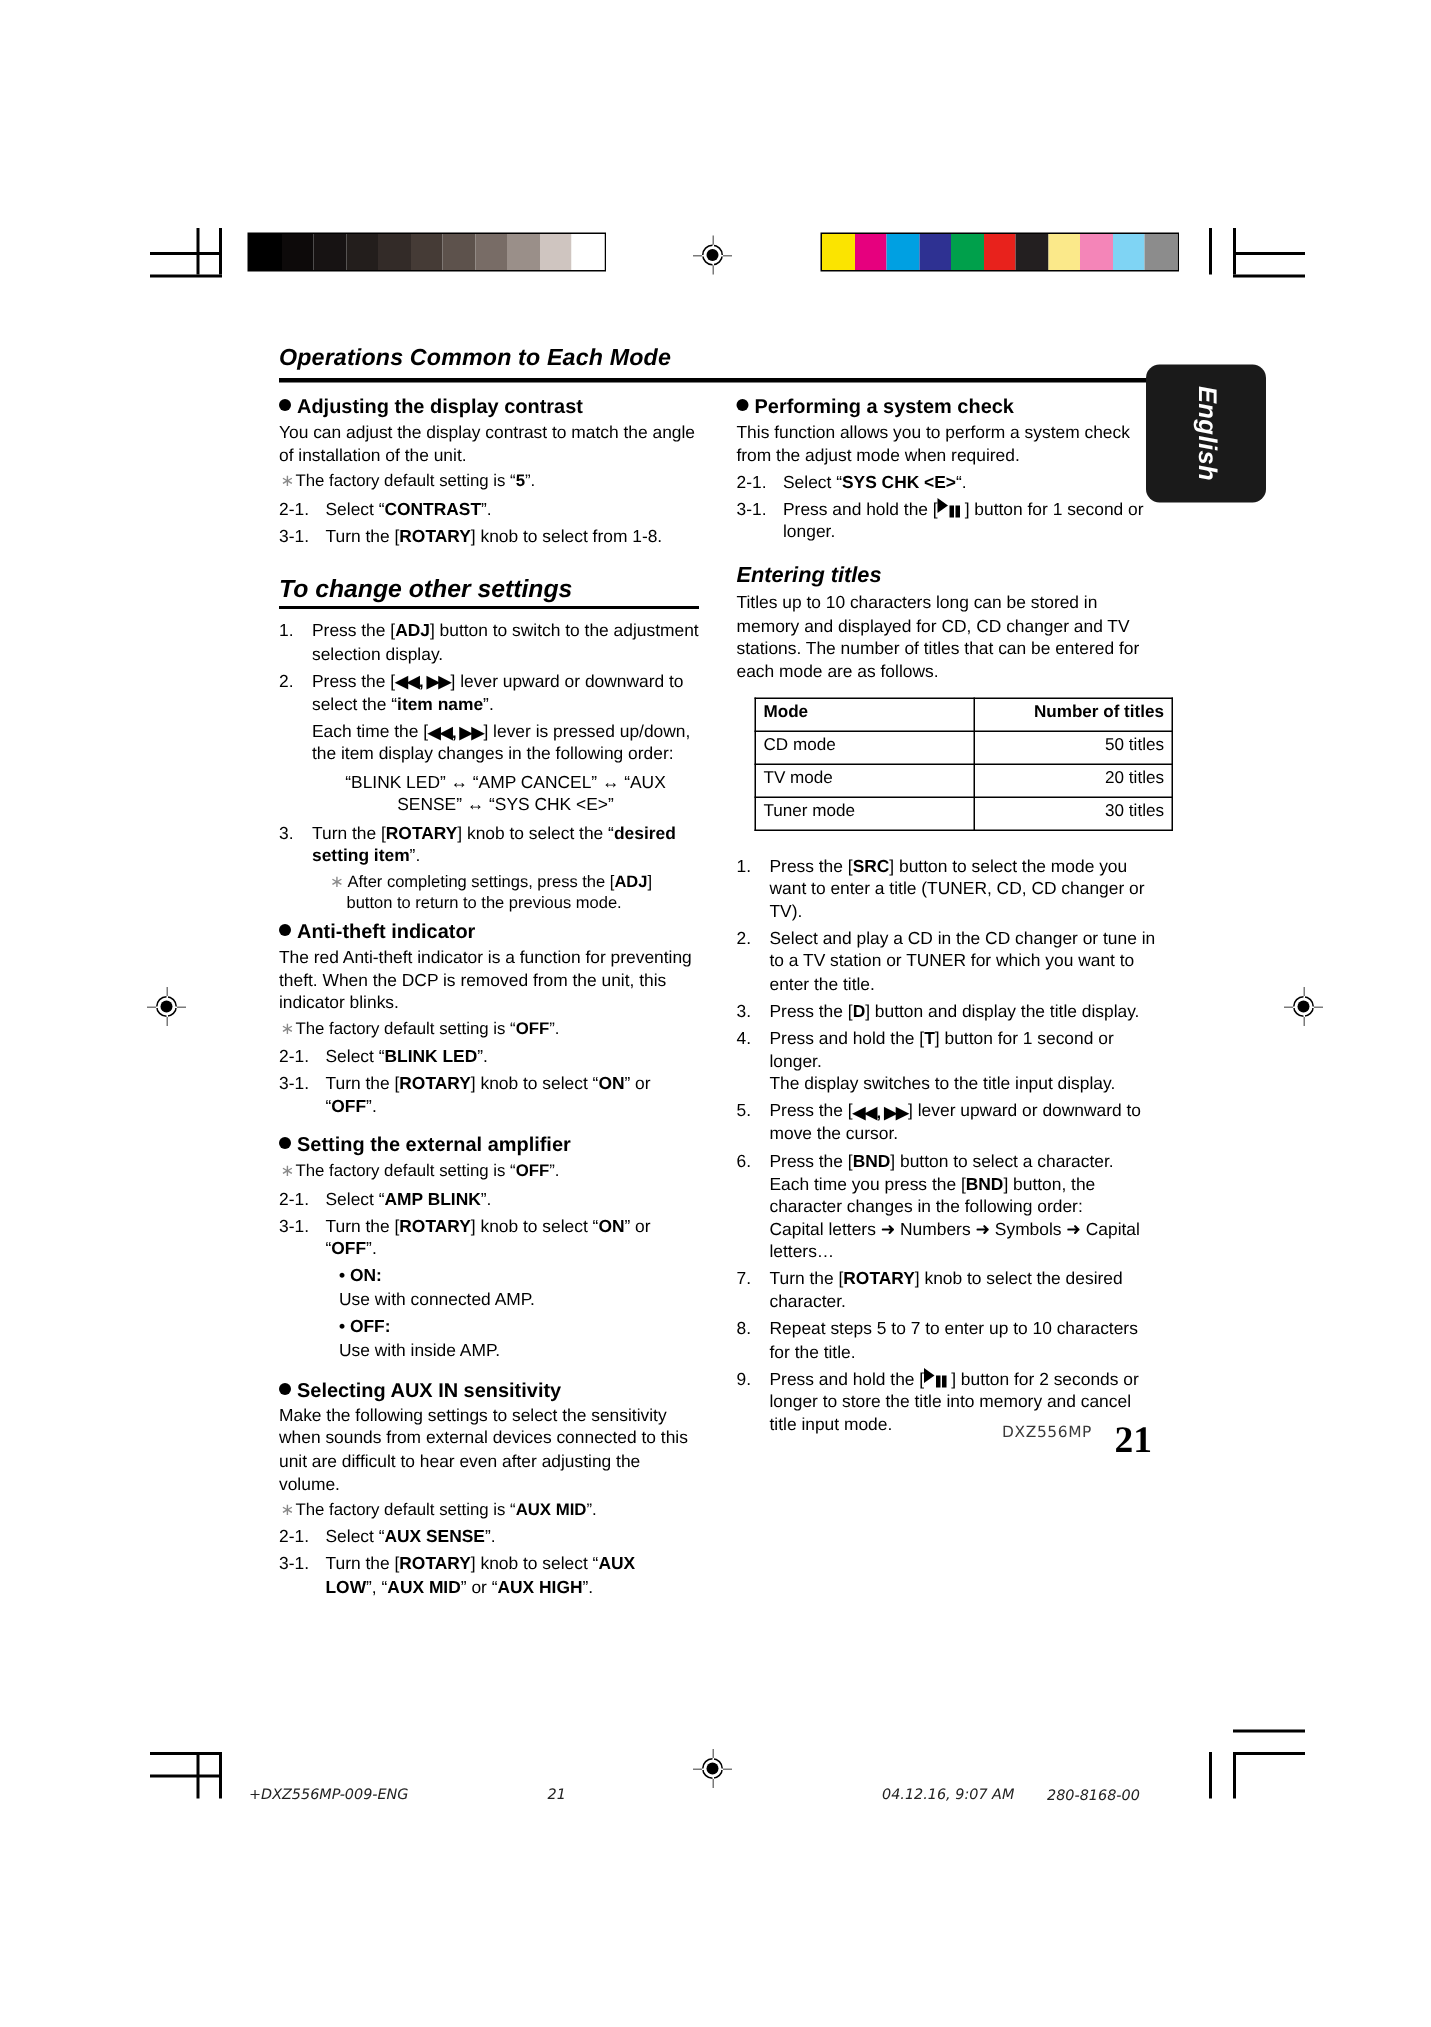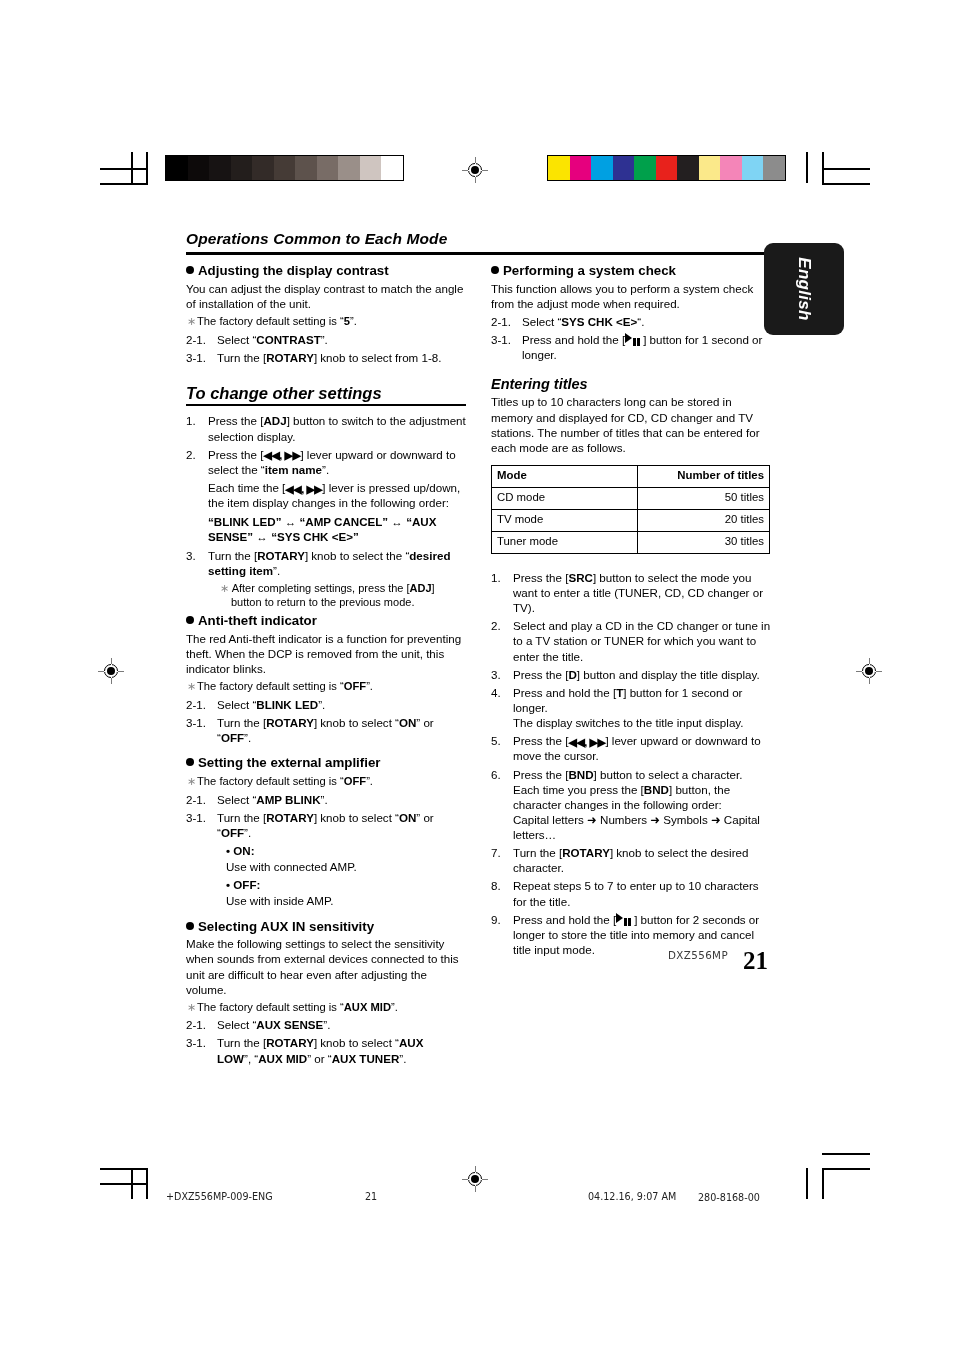--- a/index.html
+++ b/index.html
@@ -235,21 +235,21 @@
   .playpause .b1, .playpause .b2 {
     position: absolute; top: 4px; width: 2.6px; height: 8px; background: #000;
   }
   .playpause .b1 { left: 8px; }
   .playpause .b2 { left: 12px; }
 
   
   table.titles {
     border-collapse: collapse;
     width: 278px;
-    margin: 0 0 0 0;
+    margin: 0 0 0 12px;
     table-layout: fixed;
   }
   table.titles td, table.titles th {
     border: 1.3px solid #000;
     font-size: 11.4px;
     padding: 2px 5px;
     line-height: 1.22;
     height: 17px;
   }
   table.titles th {
@@ -276,20 +276,21 @@
     font-weight: bold;
     font-family: "Liberation Serif", serif;
   }
 
   .foot-txt {
     position: absolute;
     font-size: 9.6px;
     color: #222;
     white-space: nowrap;
     font-family: "DejaVu Sans", sans-serif;
+    font-style: italic;
   }
   .foot-rule { position: absolute; background: #000; }
 </style>
 </head>
 <body>
 
 <div class="page">
 
   <div class="crop-line" style="left:100px; top:183px; width:48px; height:2px;"></div>
   <div class="crop-line" style="left:100px; top:168px; width:48px; height:2px;"></div>
@@ -408,21 +409,21 @@
       <span class="txt"><span>Press the [</span><b>ADJ</b><span>] button to switch to the adjustment selection display.</span></span>
     </div>
 
     <div class="step">
       <span class="num short">2.</span>
       <span class="txt"><span>Press the [</span><b class="lever">◀◀, ▶▶</b><span>] lever upward or downward to select the “</span><b>item name</b><span>”.</span></span>
     </div>
     <div class="cont short">
       <span>Each time the [</span><b class="lever">◀◀, ▶▶</b><span>] lever is pressed up/down, the item display changes in the following order:</span>
     </div>
-    <div class="cont short" style="font-weight:bold; margin-bottom:4px;">
+    <div class="cont short" style="font-weight:normal; margin-bottom:4px;text-align:center;">
       <span>“BLINK LED” ↔ “AMP CANCEL”  ↔ “AUX</span><br>
       <span>SENSE” ↔ “SYS CHK &lt;E&gt;”</span>
     </div>
 
     <div class="step">
       <span class="num short">3.</span>
       <span class="txt"><span>Turn the [</span><b>ROTARY</b><span>] knob to select the “</span><b>desired setting item</b><span>”.</span></span>
     </div>
     <div class="subnote">
       <span style="color:#8a8a8a;">∗</span> <span>After completing settings, press the [</span><b>ADJ</b><span>] button to return to the previous mode.</span>
@@ -476,21 +477,21 @@
     <p class="body">Make the following settings to select the sensitivity when sounds from external devices connected to this unit are difficult to hear even after adjusting the volume.</p>
     <div class="note">
       <span>The factory default setting is “</span><b>AUX MID</b><span>”.</span>
     </div>
     <div class="step">
       <span class="num">2-1.</span>
       <span class="txt"><span>Select “</span><b>AUX SENSE</b><span>”.</span></span>
     </div>
     <div class="step">
       <span class="num">3-1.</span>
-      <span class="txt"><span>Turn the [</span><b>ROTARY</b><span>] knob to select “</span><b>AUX</b><br><b>LOW</b><span>”, “</span><b>AUX MID</b><span>” or “</span><b>AUX TUNER</b><span>”.</span></span>
+      <span class="txt"><span>Turn the [</span><b>ROTARY</b><span>] knob to select “</span><b>AUX</b><br><b>LOW</b><span>”, “</span><b>AUX MID</b><span>” or “</span><b>AUX HIGH</b><span>”.</span></span>
     </div>
 
   </div>
 
   <div class="col right">
 
     <div class="sec-head">
       <span class="dot"></span>
       <span class="txt">Performing a system check</span>
     </div>

